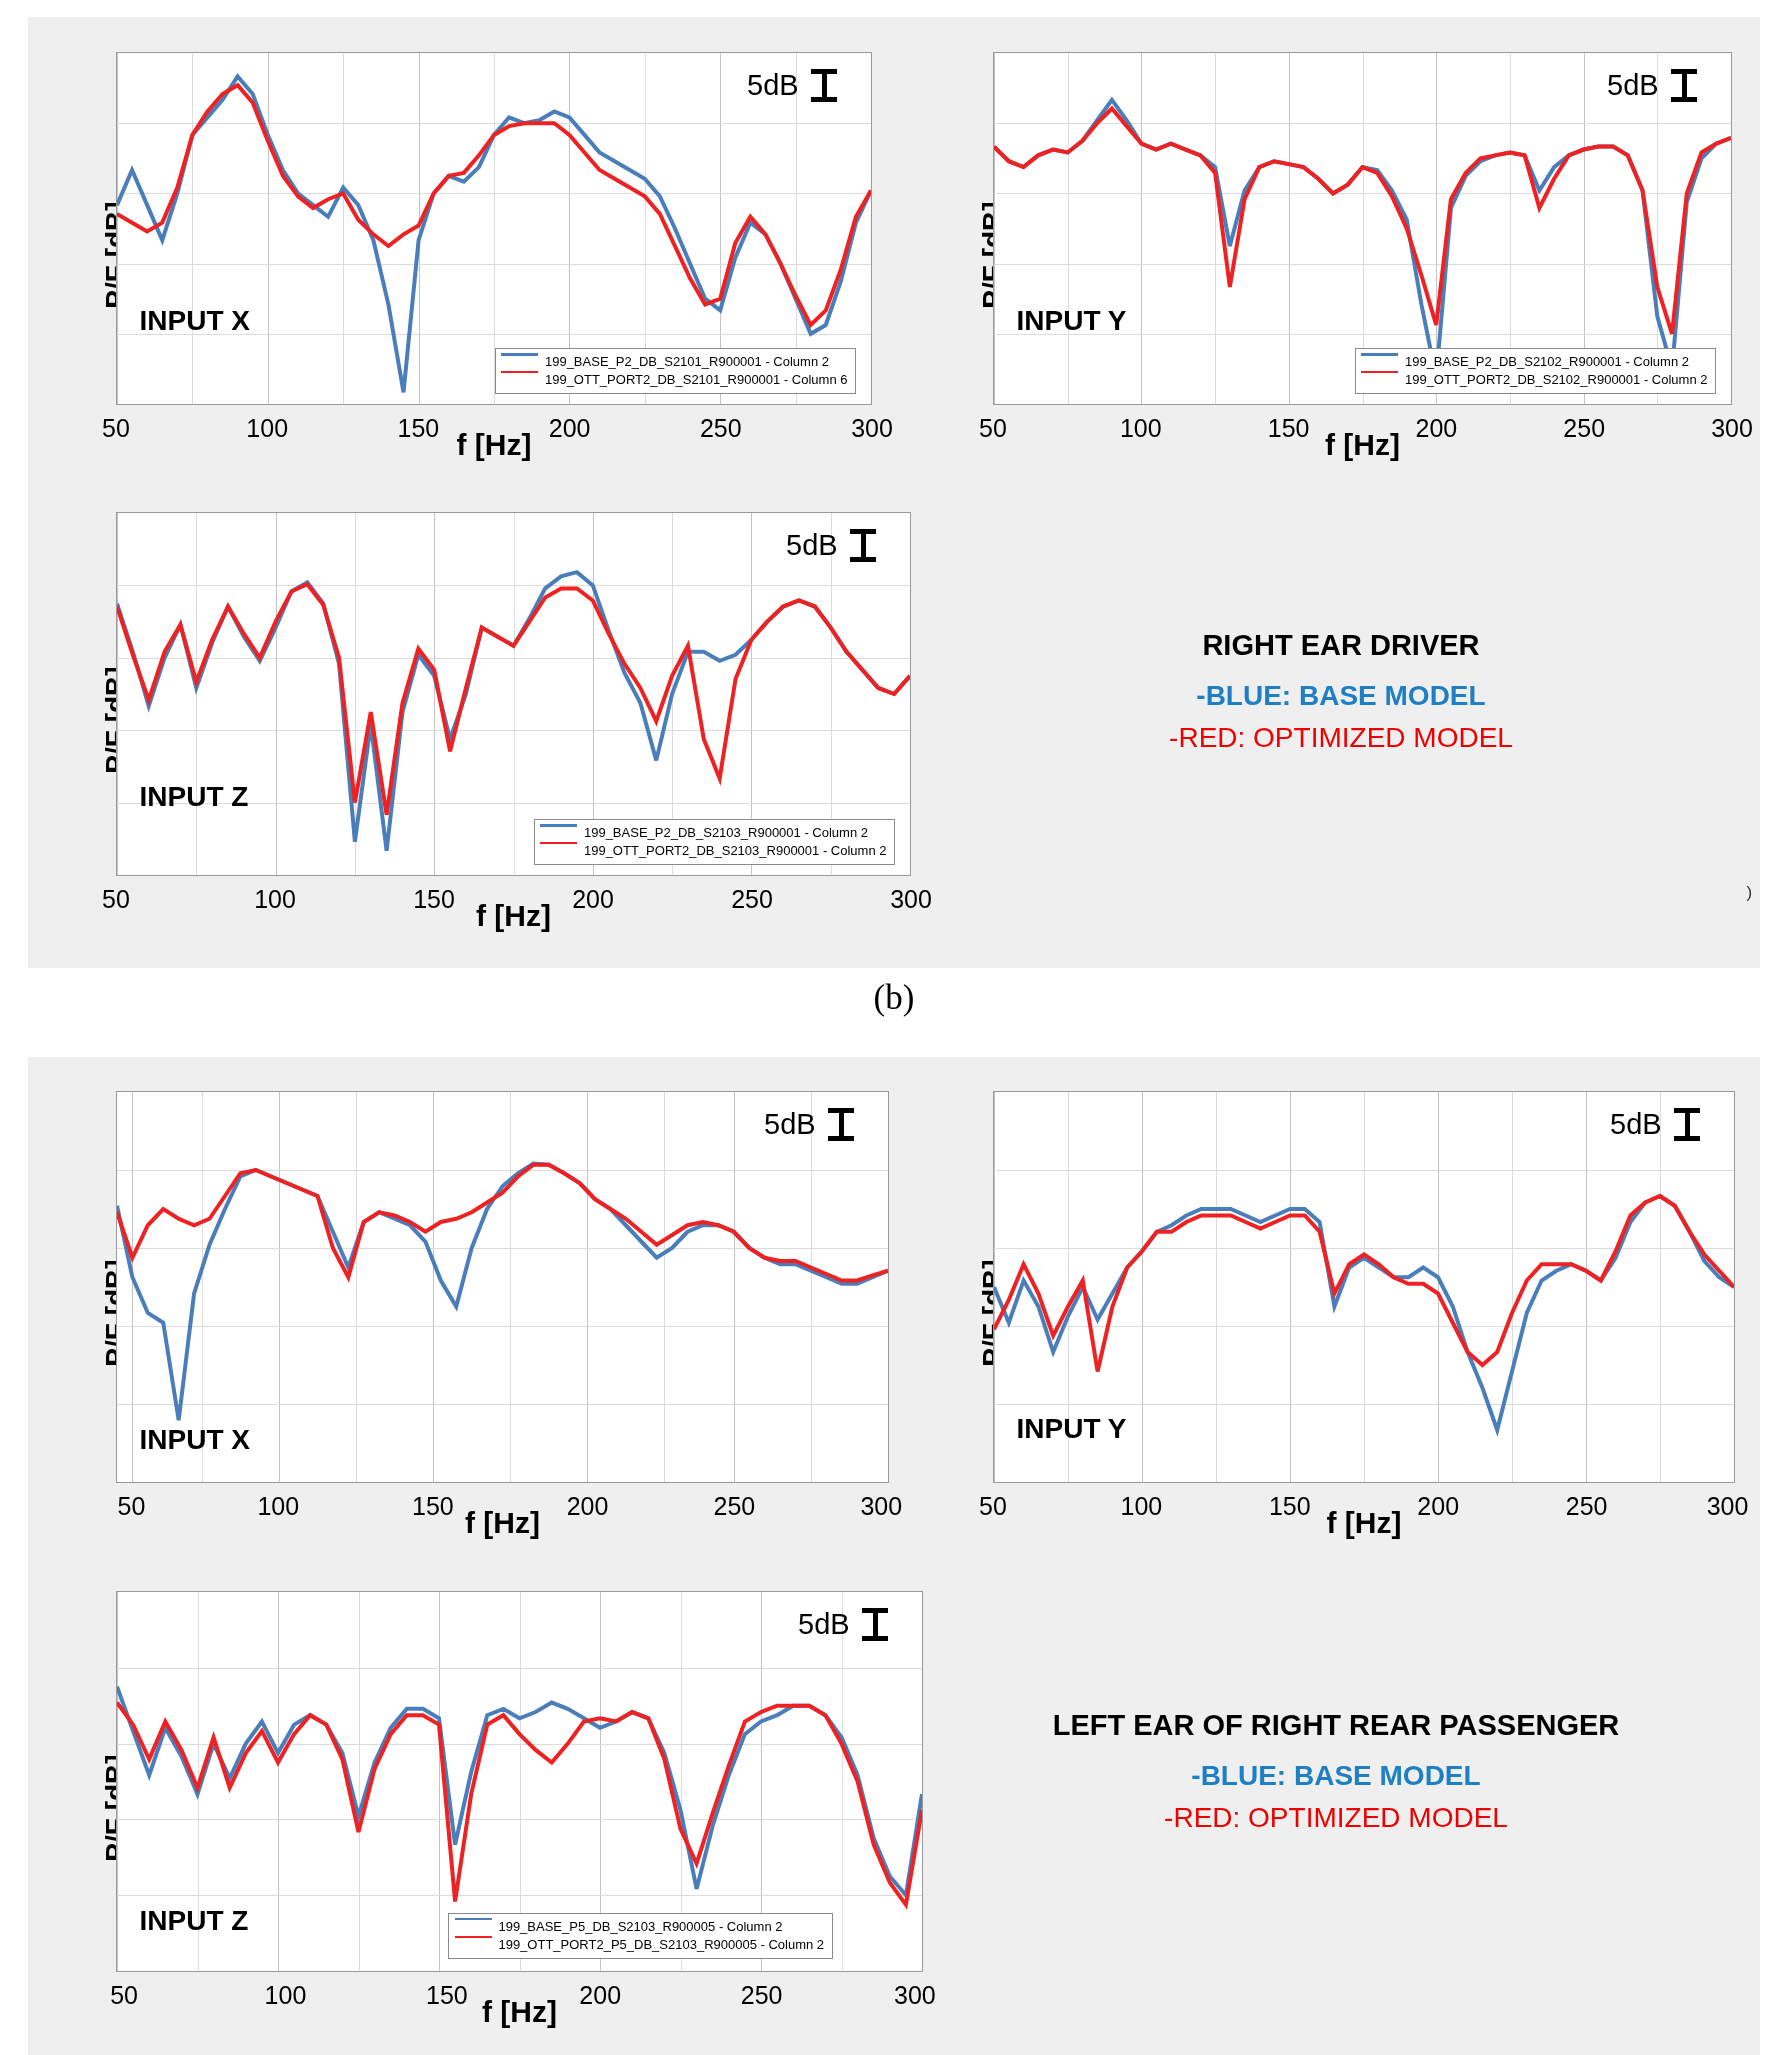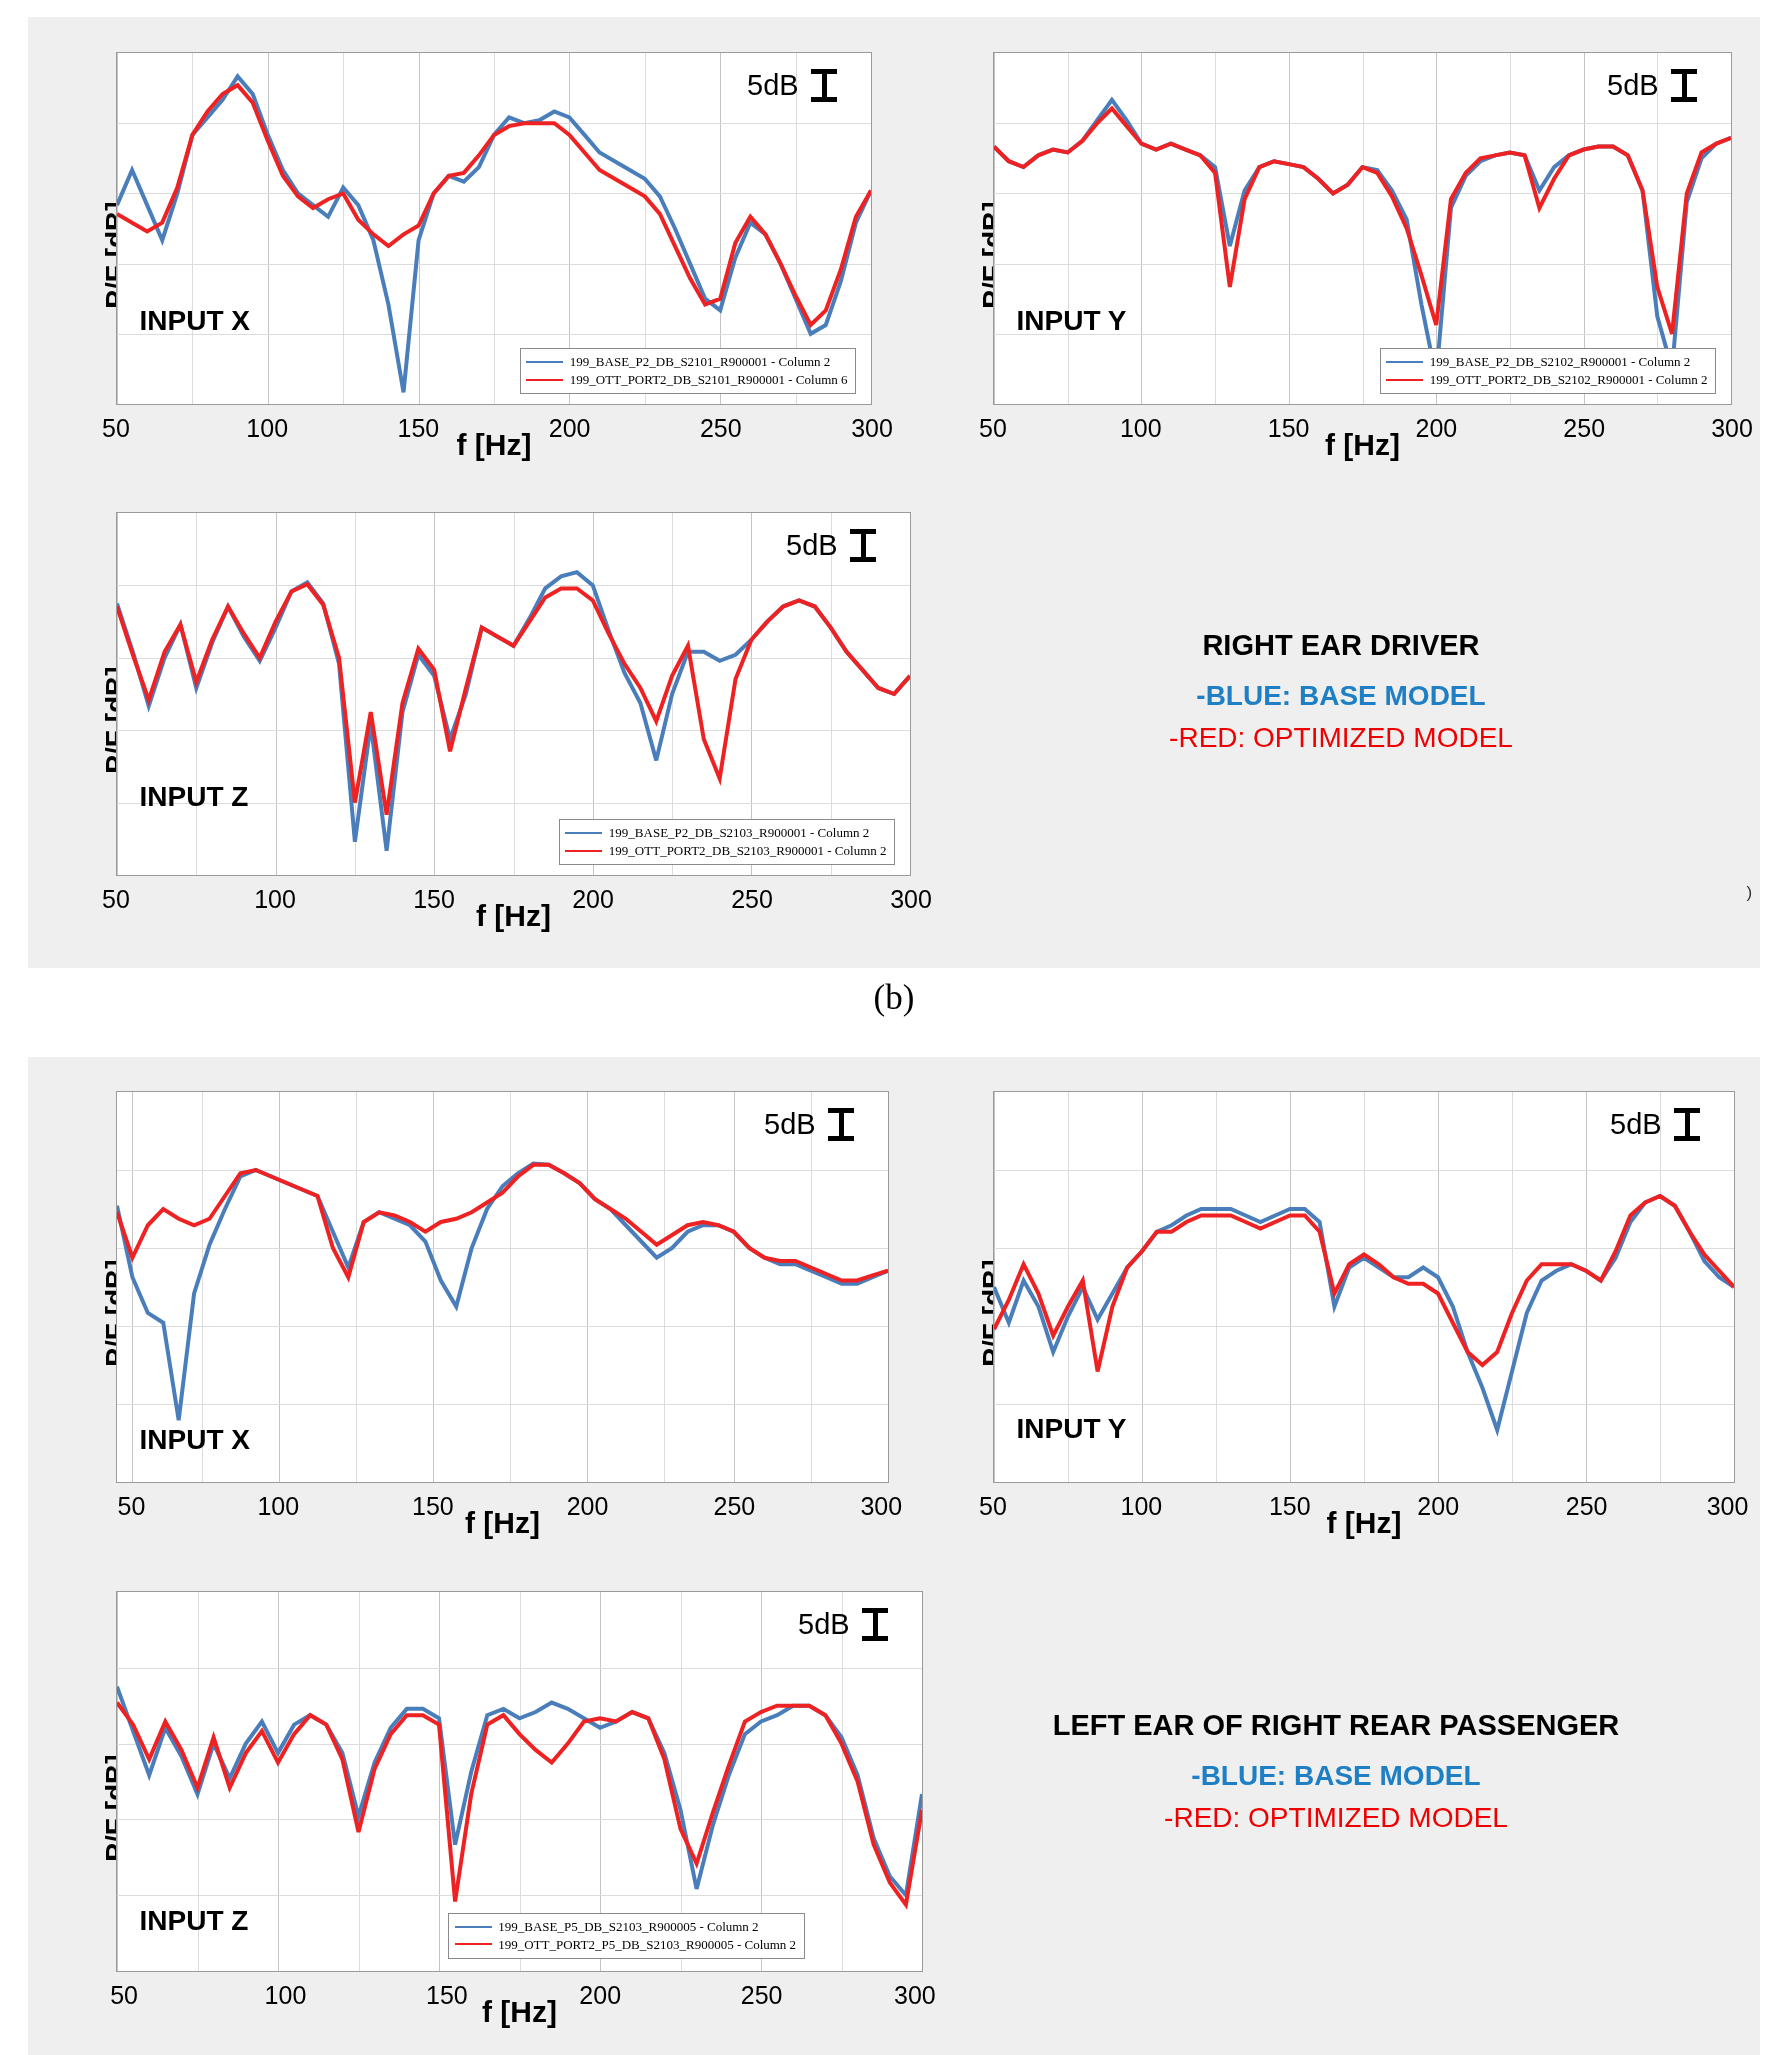--- a/index.html
+++ b/index.html
@@ -120,25 +120,24 @@
   .legend {
     position: absolute;
     background: #ffffff;
     border: 1.1px solid #8a8a8a;
     padding: 4.5px 7.9px 4.5px 5.6px;
     z-index: 6;
     font-size: 13px;
   }
   .legend .row {
     display: flex;
-    align-items: center;
+    align-items: flex-start;
     gap: 6.7px;
     line-height: 1.35;
     white-space: nowrap;
-    font-family: Liberation Serif, serif;
   }
   .legend .swatch {
     width: 37px;
     height: 2.2px;
     flex: 0 0 auto;
   }
   .legend .swatch.blue { background: #4a7ebb; }
   .legend .swatch.red  { background: #ee2222; }
 
   .xaxis {
@@ -485,21 +484,21 @@
           </svg>
           <div class="scalebar">
             <span class="txt">5dB</span>
             <span class="ibeam">
               <span class="cap top"></span>
                 <span class="stem"></span>
                 <span class="cap bot"></span>
             </span>
           </div>
           <div class="input-label" style="left:22.5px; bottom:34px;">INPUT Z</div>
-          <div class="legend" style="right:117px; bottom:12.4px;">
+          <div class="legend" style="right:89px; bottom:12.4px;">
             <div class="row">
               <span class="swatch blue"></span>
               <span>199_BASE_P5_DB_S2103_R900005 - Column 2</span>
             </div>
             <div class="row">
               <span class="swatch red"></span>
               <span>199_OTT_PORT2_P5_DB_S2103_R900005 - Column 2</span>
             </div>
           </div>
         </div>

